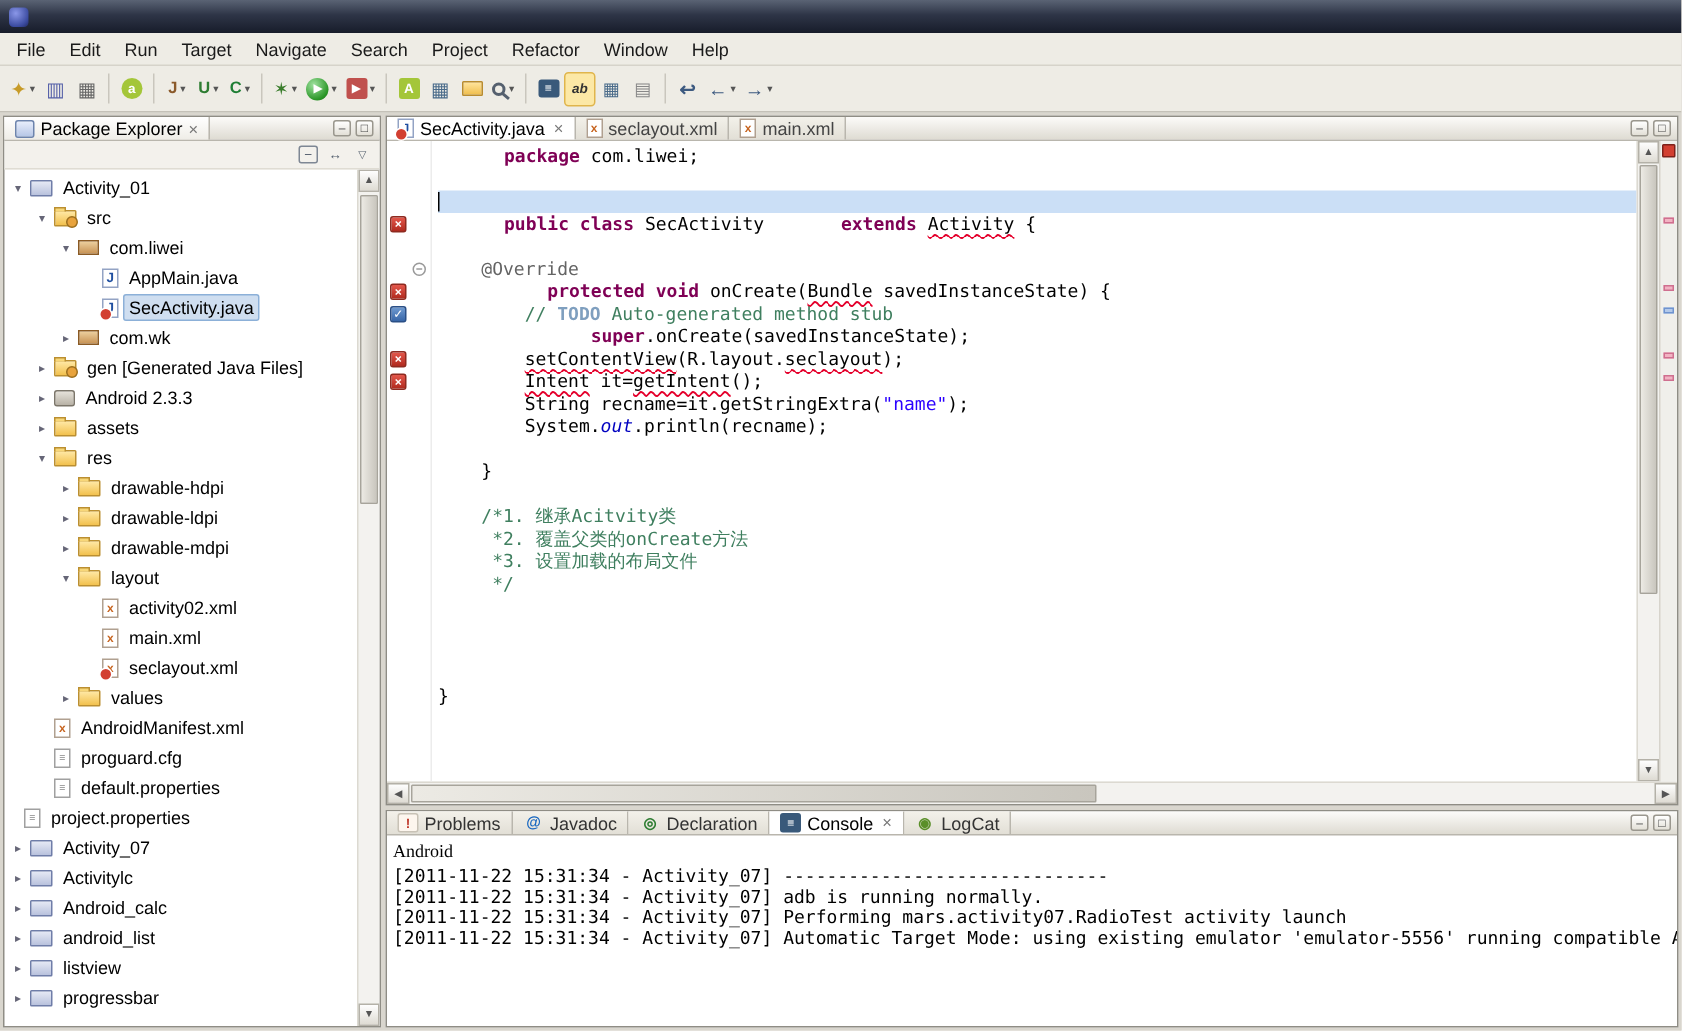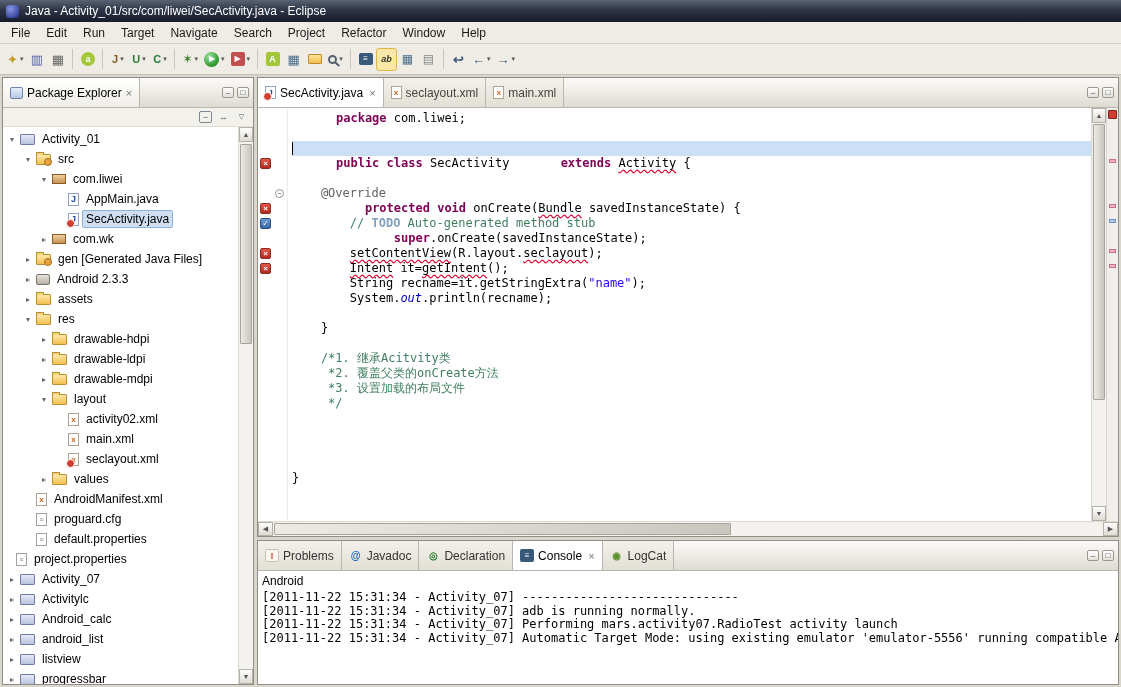--- a/index.html
+++ b/index.html
@@ -46,21 +46,21 @@
   .k-table2 { color:#888; font-size:12px; }
   .k-nav { color:#3d5a80; font-size:13px; font-weight:bold; }
 
   
   .main { display:flex; gap:3px; padding:2px; height:612px; }
   .left-panel { width:252px; flex:0 0 auto; display:flex; flex-direction:column;
     border:1px solid #8f8d85; background:#fff; }
   .right-col { flex:1; min-width:0; display:flex; flex-direction:column; gap:3px; }
 
   
-  .tabrow { height:30px; background:linear-gradient(#fcfbf9,#dedbd2); border-bottom:1px solid #b9b6ad;
+  .tabrow { height:16px; background:linear-gradient(#fcfbf9,#dedbd2); border-bottom:1px solid #b9b6ad;
     display:flex; align-items:stretch; flex:0 0 auto; }
   .view-tab { display:flex; align-items:center; gap:4px; padding:0 7px;
     background:linear-gradient(#ffffff,#efede7); border-right:1px solid #b9b6ad; }
   .tab-close::before { content:"×"; color:#777; font-size:11px; }
   .pe-icon { width:13px; height:12px; background:linear-gradient(#e8eefc,#b6c6e6); border:1px solid #6d84ad; border-radius:2px; }
   .spacer { flex:1; }
   .win-btns { display:flex; align-items:center; gap:3px; padding-right:4px; }
   .win-btn { width:12px; height:11px; border:1px solid #9a978e; background:linear-gradient(#fff,#e3e0d7);
     border-radius:2px; font-size:8px; line-height:9px; text-align:center; color:#444; }
   .win-btn.min::before { content:"–"; }
@@ -165,32 +165,31 @@
     background:linear-gradient(#f3f1ea,#e2dfd6); color:#333; }
   .ctab.active { background:#fff; color:#000; }
   .ci { width:14px; height:13px; display:inline-flex; align-items:center; justify-content:center;
     font-size:9px; border-radius:2px; }
   .ci-problems { color:#c0392b; font-weight:bold; border:1px solid #c8c2b6; background:#fdf6ee; }
   .ci-javadoc { color:#1565c0; font-weight:bold; font-size:10px; }
   .ci-decl { color:#2e7d32; font-weight:bold; font-size:10px; }
   .ci-console { background:#39597a; color:#fff; font-size:8px; }
   .ci-logcat { color:#5a8f29; font-weight:bold; font-size:10px; }
   .console-body { flex:1; overflow:hidden; padding:1px 4px; }
-  .console-title { margin:2px 0 3px; color:#000; }
+  .console-title { margin:2px 0 3px; color:#000;font-family:Liberation Serif, serif; }
   .console-line { font-family:"DejaVu Sans Mono","Liberation Mono",monospace; font-size:12px;
     line-height:13.5px; white-space:pre; color:#000; }
 </style>
 </head>
 <body>
 
 <div>
 
   <div class="titlebar">
     <span class="app-icon"></span>
-    <span>Java - Activity_01/src/com/liwei/SecActivity.java - Eclipse</span>
   </div>
 
   <div class="menubar" id="menubar">
       <div class="menu-item">File</div>
       <div class="menu-item">Edit</div>
       <div class="menu-item">Run</div>
       <div class="menu-item">Target</div>
       <div class="menu-item">Navigate</div>
       <div class="menu-item">Search</div>
       <div class="menu-item">Project</div>

